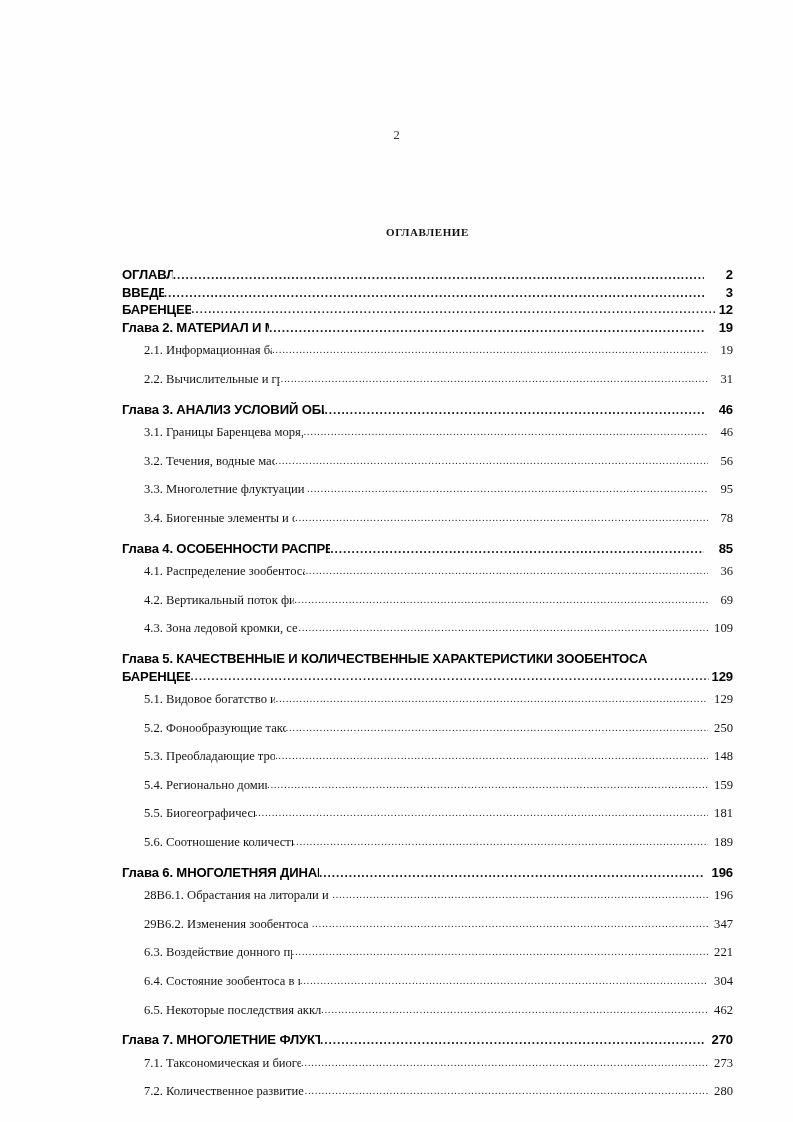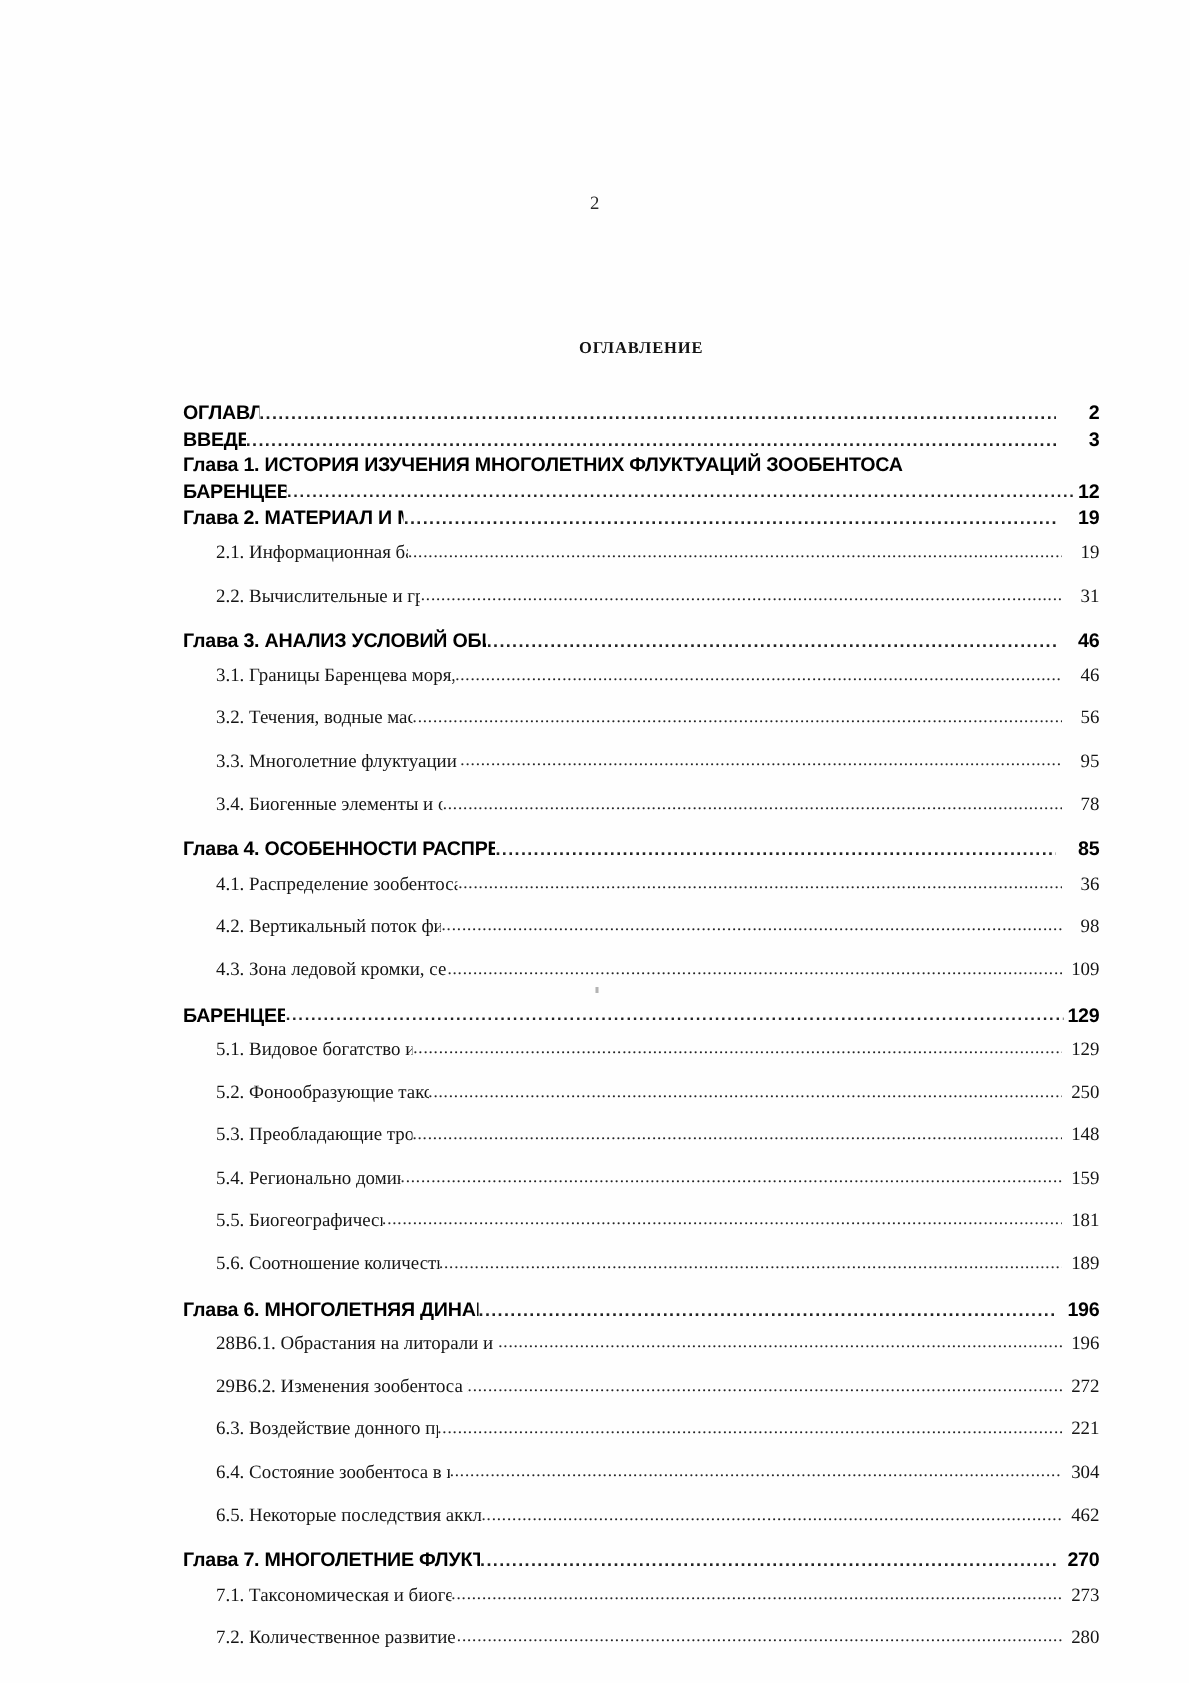--- a/index.html
+++ b/index.html
@@ -170,21 +170,20 @@
           </div>
         </div>
         <div class="lvl1">
           <div class="toc-row">
             <span class="toc-label">ВВЕДЕНИЕ</span>
             <span class="toc-leader">............................................................................................................................................................................................................................</span>
             <span class="toc-page">3</span>
           </div>
         </div>
         <div class="lvl1-wrap">
-          <span class="head-line1">Глава 1. ИСТОРИЯ ИЗУЧЕНИЯ МНОГОЛЕТНИХ ФЛУКТУАЦИЙ ЗООБЕНТОСА</span>
           <div class="toc-row">
             <span class="toc-label">БАРЕНЦЕВА МОРЯ</span>
             <span class="toc-leader">............................................................................................................................................................................................................................</span>
             <span class="toc-page">12</span>
           </div>
         </div>
         <div class="lvl1">
           <div class="toc-row">
             <span class="toc-label">Глава 2. МАТЕРИАЛ И МЕТОДЫ ИССЛЕДОВАНИЙ</span>
             <span class="toc-leader">............................................................................................................................................................................................................................</span>
@@ -253,32 +252,33 @@
           <div class="toc-row">
             <span class="toc-label">4.1. Распределение зообентоса и абиотические факторы</span>
             <span class="toc-leader">............................................................................................................................................................................................................................</span>
             <span class="toc-page">36</span>
           </div>
         </div>
         <div class="lvl2">
           <div class="toc-row">
             <span class="toc-label">4.2. Вертикальный поток фитодетрита и зообентос</span>
             <span class="toc-leader">............................................................................................................................................................................................................................</span>
-            <span class="toc-page">98</span>
+            <span class="toc-page">69</span>
           </div>
         </div>
         <div class="lvl2">
           <div class="toc-row">
             <span class="toc-label">4.3. Зона ледовой кромки, сезонный лед и зообентос</span>
             <span class="toc-leader">............................................................................................................................................................................................................................</span>
             <span class="toc-page">109</span>
           </div>
         </div>
         <div class="gap-s"></div>
         <div class="lvl1-wrap">
+          <span class="head-line1">Глава 5. КАЧЕСТВЕННЫЕ И КОЛИЧЕСТВЕННЫЕ ХАРАКТЕРИСТИКИ ЗООБЕНТОСА</span>
           <div class="toc-row">
             <span class="toc-label">БАРЕНЦЕВА МОРЯ</span>
             <span class="toc-leader">............................................................................................................................................................................................................................</span>
             <span class="toc-page">129</span>
           </div>
         </div>
         <div class="lvl2">
           <div class="toc-row">
             <span class="toc-label">5.1. Видовое богатство и биоразнообразие</span>
             <span class="toc-leader">............................................................................................................................................................................................................................</span>
@@ -332,21 +332,21 @@
           <div class="toc-row">
             <span class="toc-label">28В6.1. Обрастания на литорали и в верхних горизонтах сублиторали</span>
             <span class="toc-leader">............................................................................................................................................................................................................................</span>
             <span class="toc-page">196</span>
           </div>
         </div>
         <div class="lvl2">
           <div class="toc-row">
             <span class="toc-label">29В6.2. Изменения зообентоса вдоль Кольского меридиана</span>
             <span class="toc-leader">............................................................................................................................................................................................................................</span>
-            <span class="toc-page">272</span>
+            <span class="toc-page">347</span>
           </div>
         </div>
         <div class="lvl2">
           <div class="toc-row">
             <span class="toc-label">6.3. Воздействие донного промысла на зообентос</span>
             <span class="toc-leader">............................................................................................................................................................................................................................</span>
             <span class="toc-page">221</span>
           </div>
         </div>
         <div class="lvl2">

